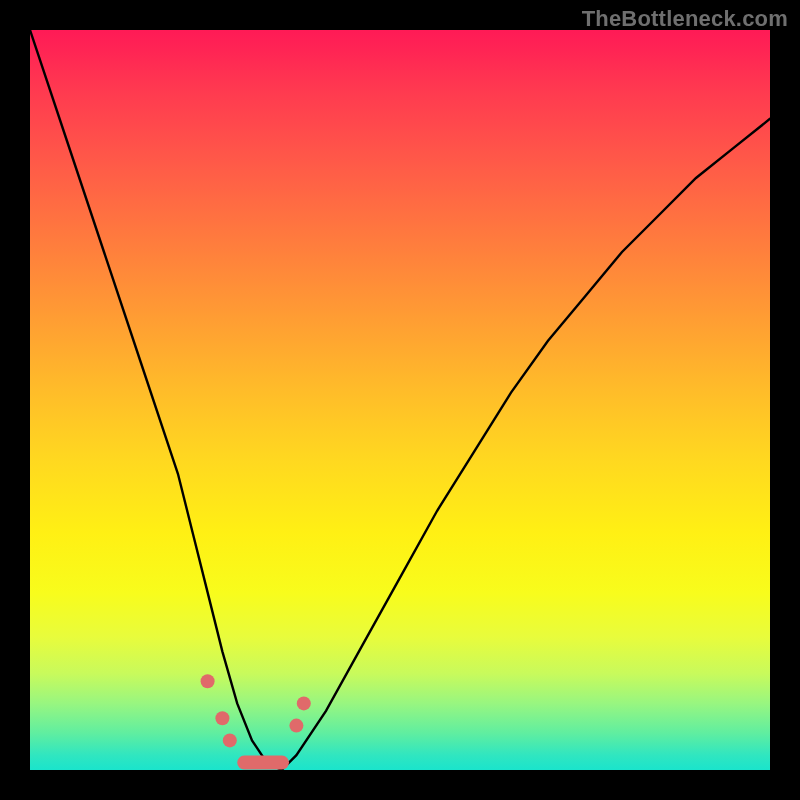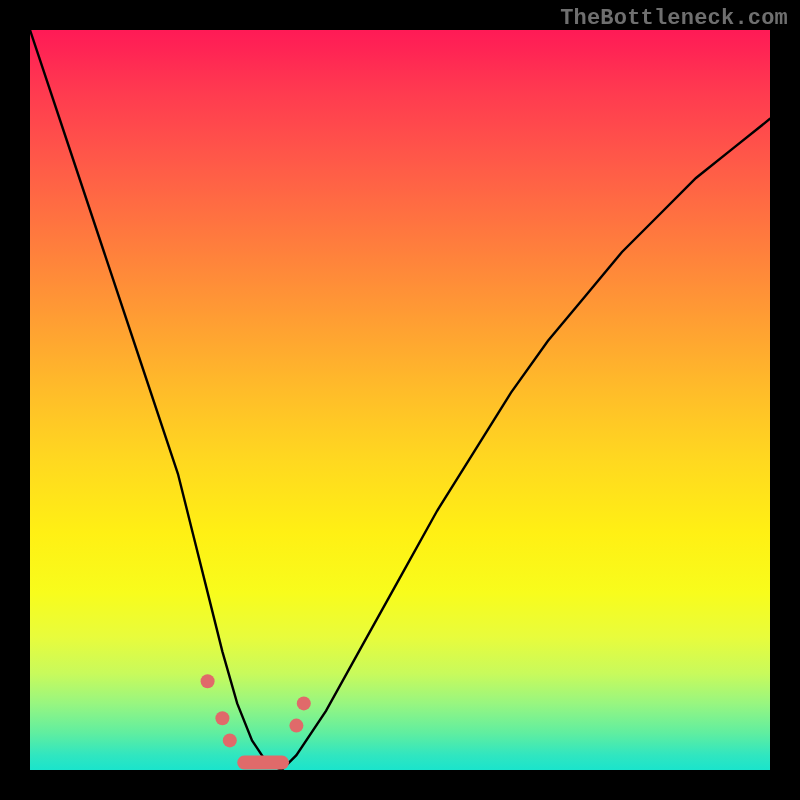--- a/index.html
+++ b/index.html
@@ -37,21 +37,21 @@
       #98f680 91%,
       #60eea0 95%,
       #30e6c0 98%,
       #1ae4cc 100%
     );
   }
   .watermark {
     position: absolute;
     top: 6px;
     right: 12px;
-    font-family: Liberation Mono, monospace;
+    font-family: Liberation Sans, sans-serif;
     font-size: 22px;
     font-weight: 600;
     color: #6f6f6f;
     letter-spacing: 0.2px;
   }
   svg.curves {
     position: absolute;
     left: 0;
     top: 0;
     width: 740px;

